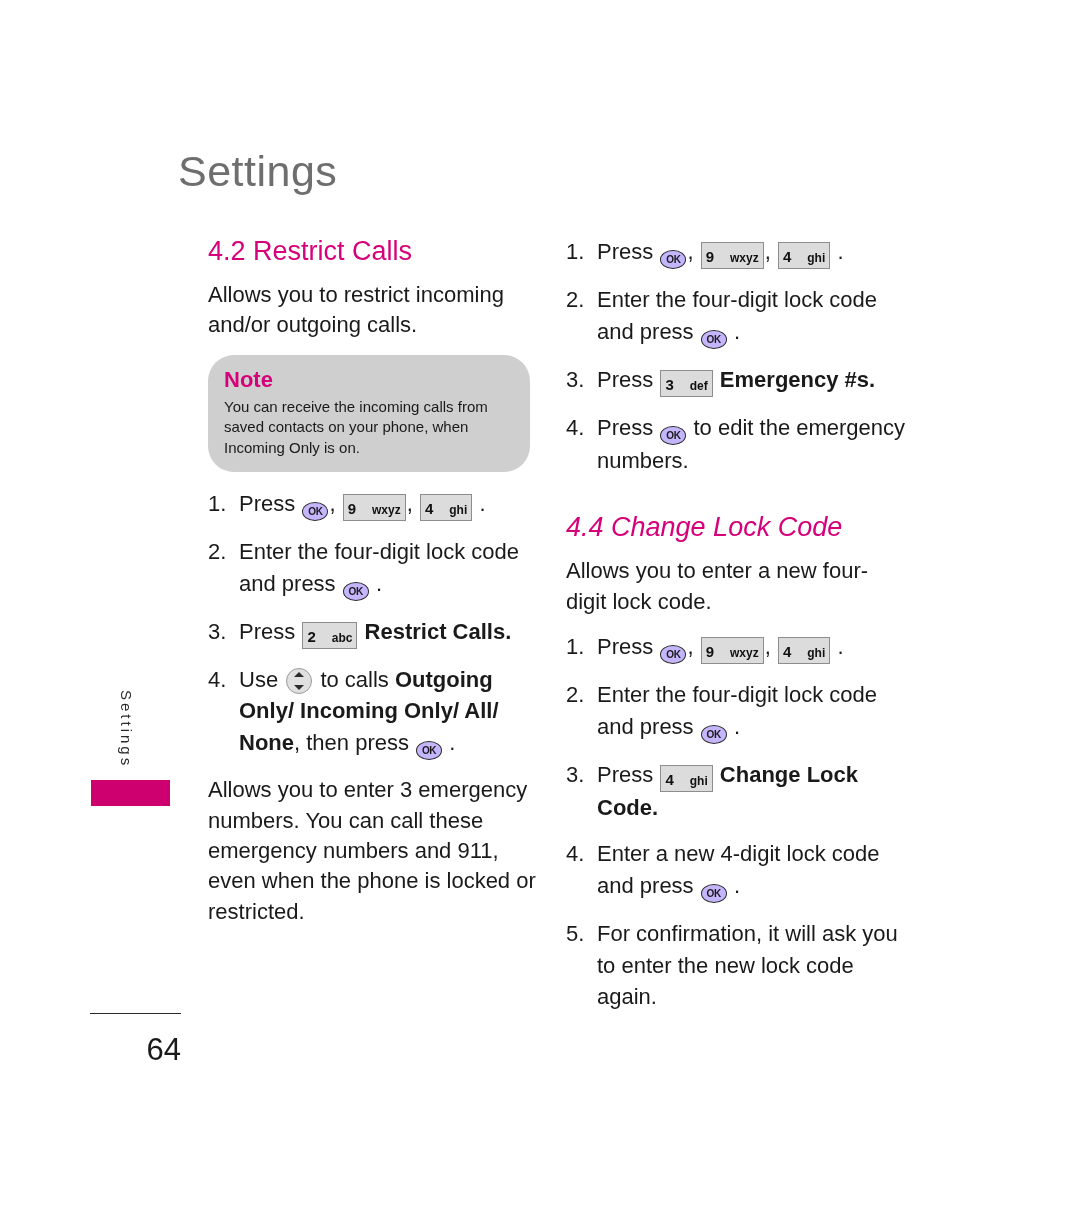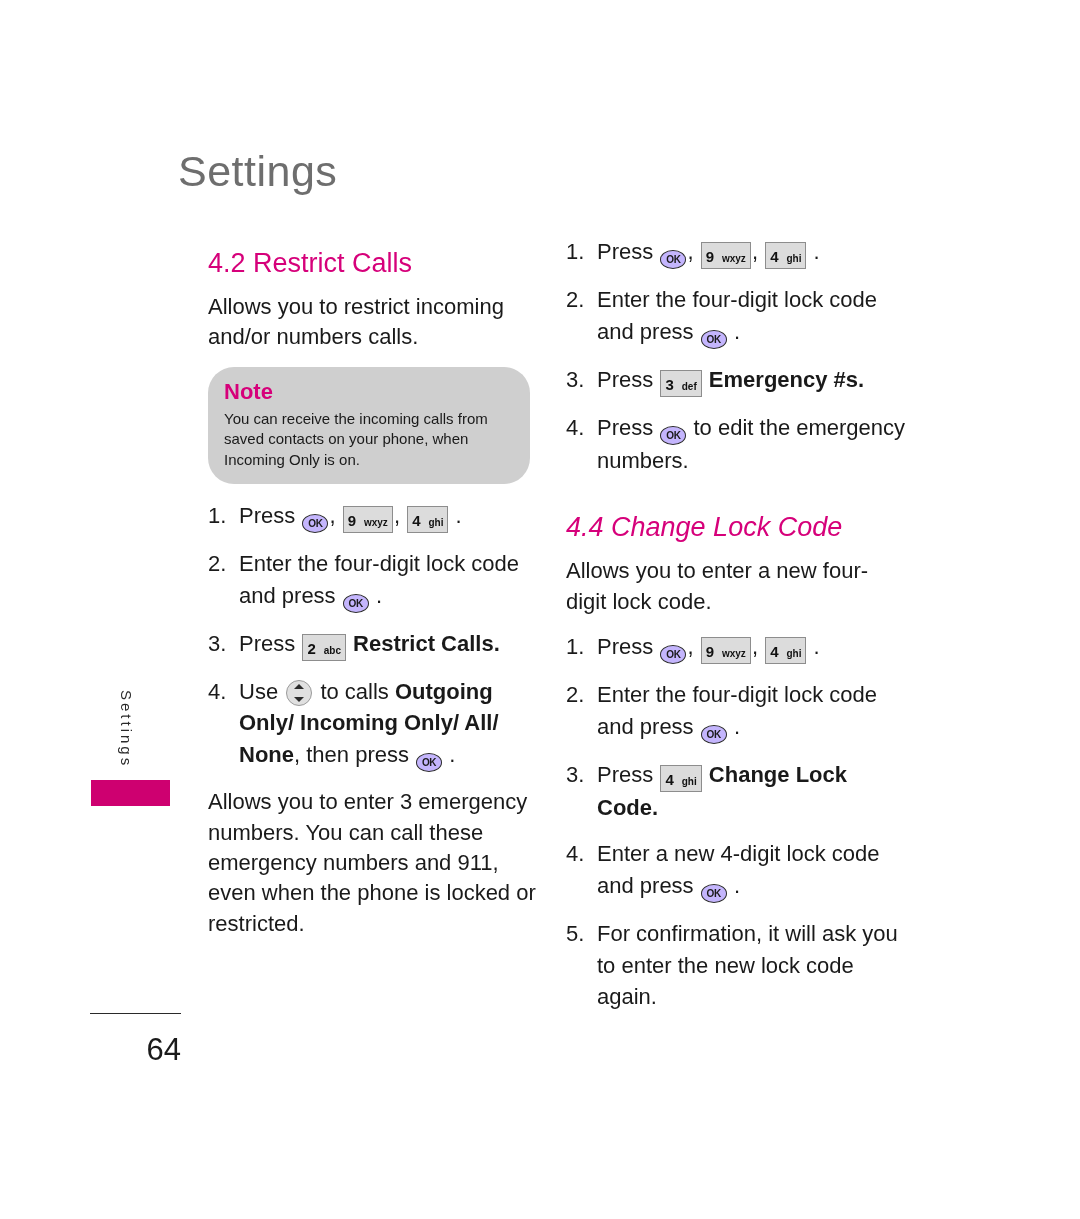--- a/index.html
+++ b/index.html
@@ -81,21 +81,21 @@
     top: 236px;
   }
   .col-left  { left: 208px; width: 330px; }
   .col-right { left: 566px; width: 340px; }
 
   .sec-heading {
     color: #D6007A;
     font-size: 27px;
     font-weight: 400;
     line-height: 1.18;
-    margin: 12px 0 12px 0;
+    margin: 0 0 12px 0;
   }
   .sec-heading.spaced { margin-top: 36px; font-style: italic; }
 
   .body-text {
     font-size: 22px;
     line-height: 1.38;
     margin: 0 0 14px 0;
     color: #1a1a1a;
   }
 
@@ -167,24 +167,24 @@
     margin: 0 1px;
     white-space: nowrap;
   }
   .key-num .d {
     font-size: 15px;
     font-weight: bold;
     color: #111;
     vertical-align: baseline;
   }
   .key-num .l {
-    font-size: 10px;
+    font-size: 12px;
     font-weight: bold;
     color: #111;
-    margin-left: 8px;
+    margin-left: 16px;
     vertical-align: baseline;
   }
   .key-nav {
     display: inline-block;
     vertical-align: -7px;
     position: relative;
     width: 26px;
     height: 26px;
     border-radius: 50%;
     background: #e0e0e0;
@@ -214,21 +214,21 @@
   <div class="side-tab-label">Settings</div>
   <div class="side-tab-block"></div>
 
   <div class="folio-rule"></div>
   <div class="folio-number">64</div>
 
   <div class="col col-left">
 
     <h2 class="sec-heading">4.2 Restrict Calls</h2>
 
-    <p class="body-text">Allows you to restrict incoming and/or numbers calls.</p>
+    <p class="body-text">Allows you to restrict incoming and/or outgoing calls.</p>
 
     <div class="note-box">
       <p class="note-title">Note</p>
       <p class="note-body">You can receive the incoming calls from saved contacts on your phone, when Incoming Only is on.</p>
     </div>
 
     <ul class="steps">
 
       <li class="step">
         <span class="num">1.</span>

